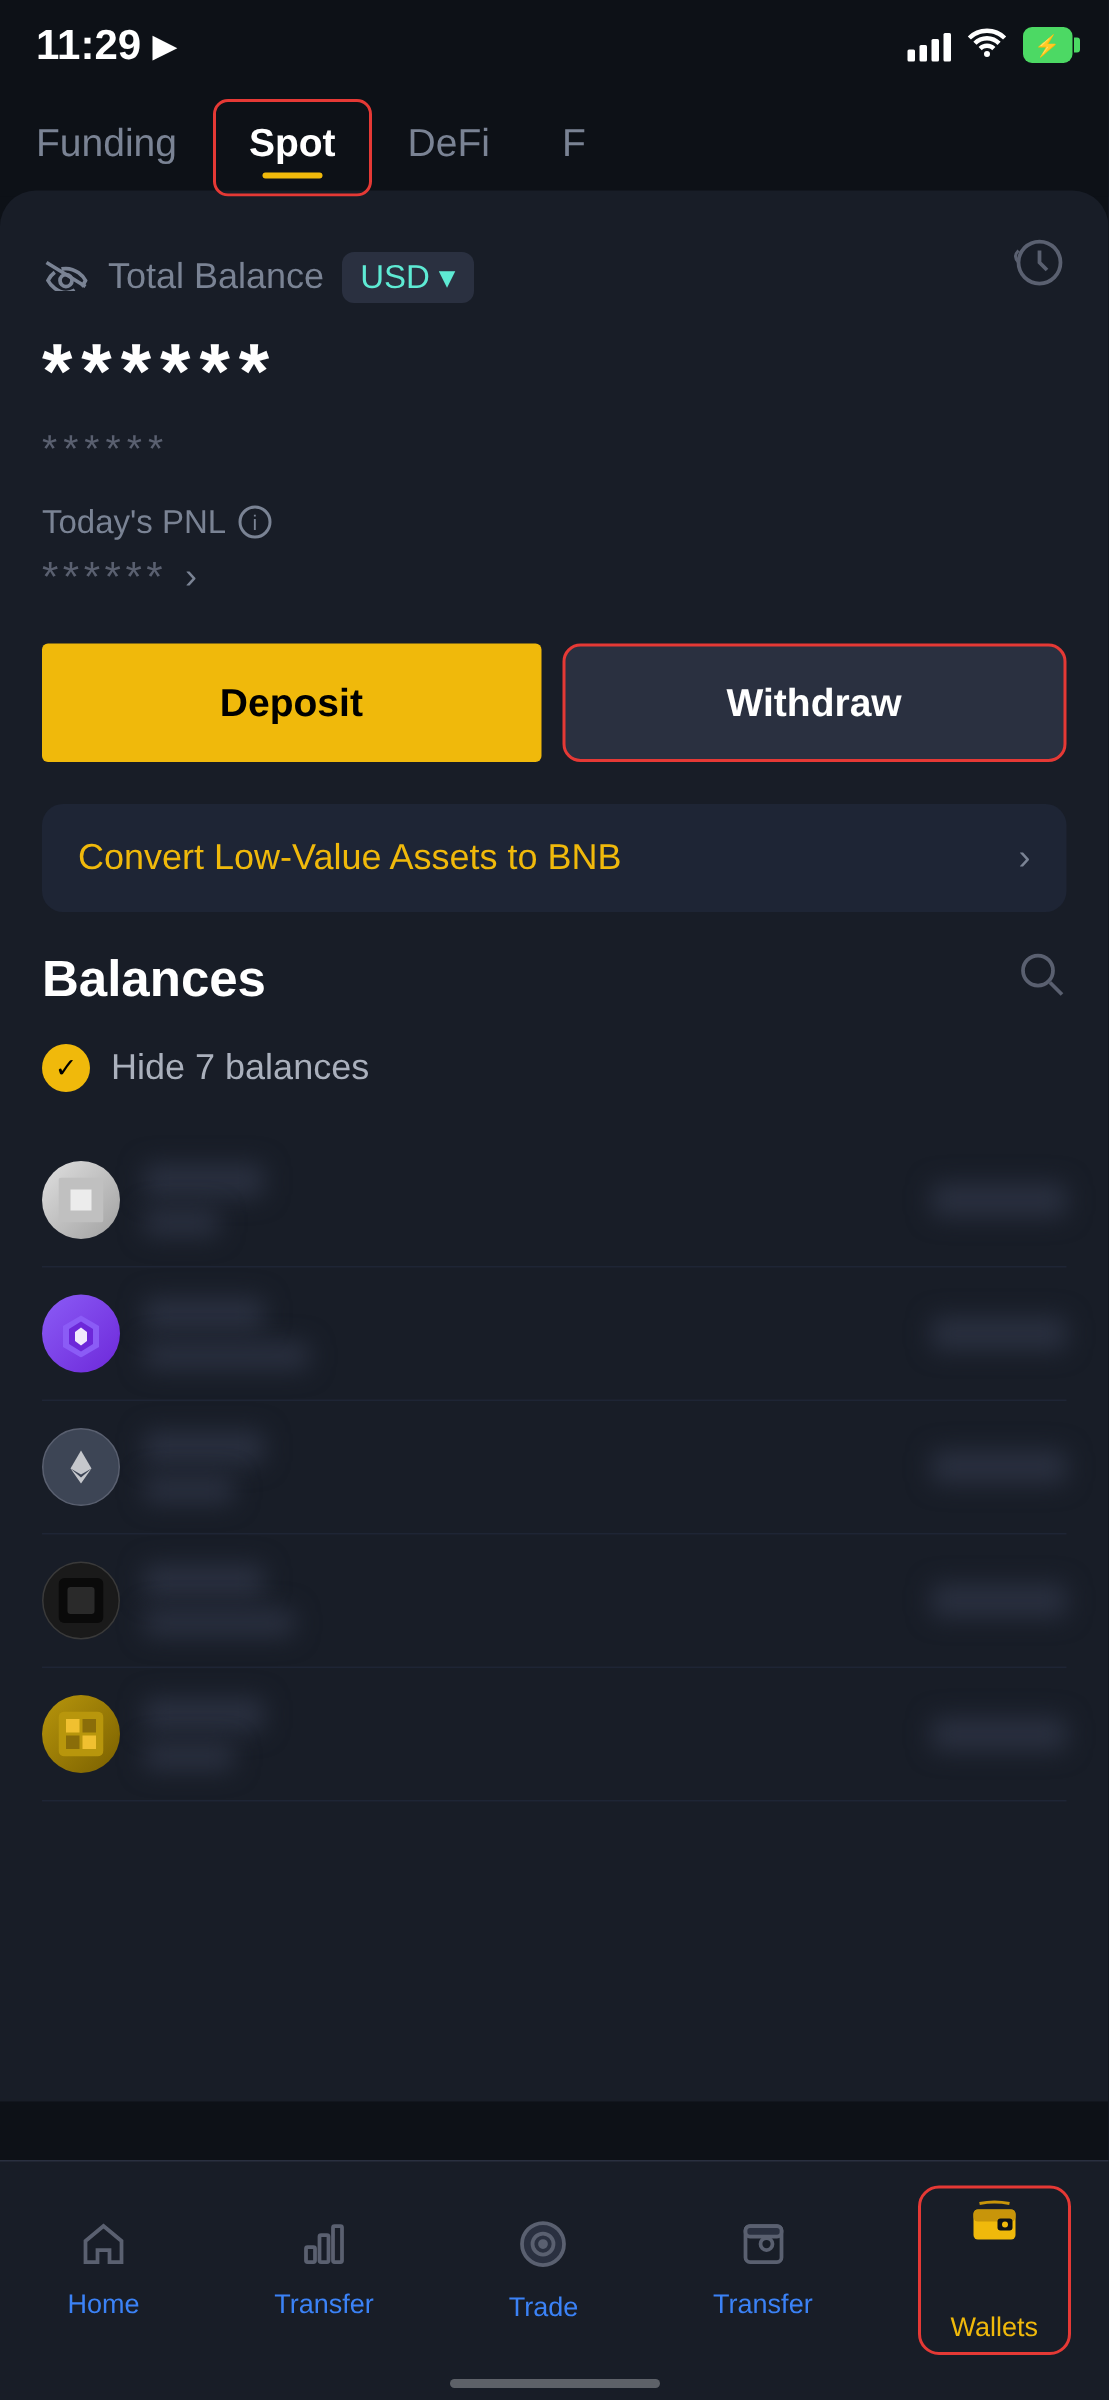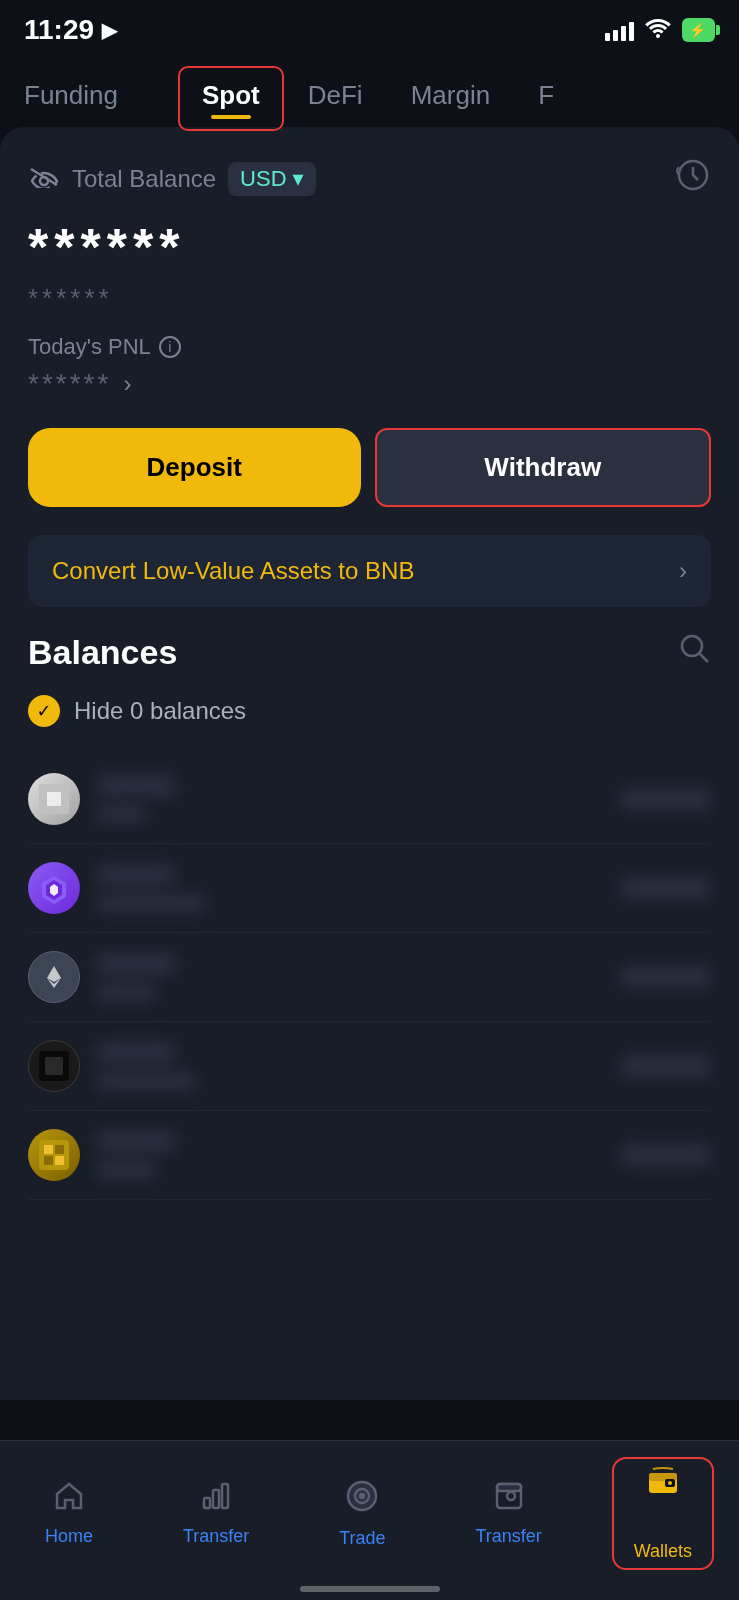--- a/index.html
+++ b/index.html
@@ -100,36 +100,35 @@
       transform: translateX(-50%);
       width: 40px;
       height: 4px;
       background: #f0b90b;
       border-radius: 2px;
     }
     .tab-item.highlighted {
       border: 2.5px solid #e53935;
       border-radius: 10px;
       padding: 12px 22px 18px;
-      margin-left: 36px;
     }
 
     
     .main-content {
       background: #181d27;
       border-radius: 24px 24px 0 0;
       padding: 30px 28px 20px;
       margin-top: -4px;
     }
 
     
     .balance-header {
       display: flex;
       justify-content: space-between;
-      align-items: center;
+      align-items: flex-end;
       margin-bottom: 16px;
     }
     .balance-label {
       display: flex;
       align-items: center;
       gap: 12px;
       color: #7a8394;
       font-size: 24px;
     }
     .currency-badge {
@@ -192,21 +191,21 @@
       display: flex;
       gap: 14px;
       margin-top: 28px;
       margin-bottom: 4px;
     }
     .btn-deposit {
       flex: 1;
       background: #f0b90b;
       color: #000;
       border: none;
-      border-radius: 22px;
+      border-radius: 4px;
       padding: 22px 16px;
       font-size: 26px;
       font-weight: 700;
       cursor: pointer;
     }
     .btn-withdraw {
       flex: 1;
       background: #2a3040;
       color: #fff;
       border: 2.5px solid #e53935;
@@ -415,23 +414,20 @@
 
 <div class="tab-nav">
   <div class="tab-item">
     <span>Funding</span>
   </div>
   <div class="tab-item active highlighted" style="border: 2.5px solid #e53935; border-radius:10px; padding:12px 22px 18px;">
     <span>Spot</span>
   </div>
   <div class="tab-item">
     <span>DeFi</span>
-  </div>
-  <div class="tab-item">
-    <span>Margin</span>
   </div>
   <div class="tab-item">
     <span>F</span>
   </div>
 </div>
 
 <div class="main-content">
 
   <div class="balance-header">
     <div class="balance-label">
@@ -489,21 +485,21 @@
         <circle cx="15" cy="15" r="10"></circle>
         <path d="M23 23L31 31"></path>
       </svg>
     </span>
   </div>
 
   <div class="hide-zero">
     <div class="check-circle">
       <span>✓</span>
     </div>
-    <span class="hide-zero-label">Hide 0 balances</span>
+    <span class="hide-zero-label">Hide 7 balances</span>
   </div>
 
   <div class="balance-row">
     <div class="coin-left">
       <div class="coin-icon btc">
         <svg width="30" height="30" viewBox="0 0 30 30" fill="white">
           <rect x="0" y="0" width="30" height="30" rx="2" fill="#c0c0c0"></rect>
           <rect x="8" y="8" width="14" height="14" fill="white" opacity="0.7"></rect>
         </svg>
       </div>

